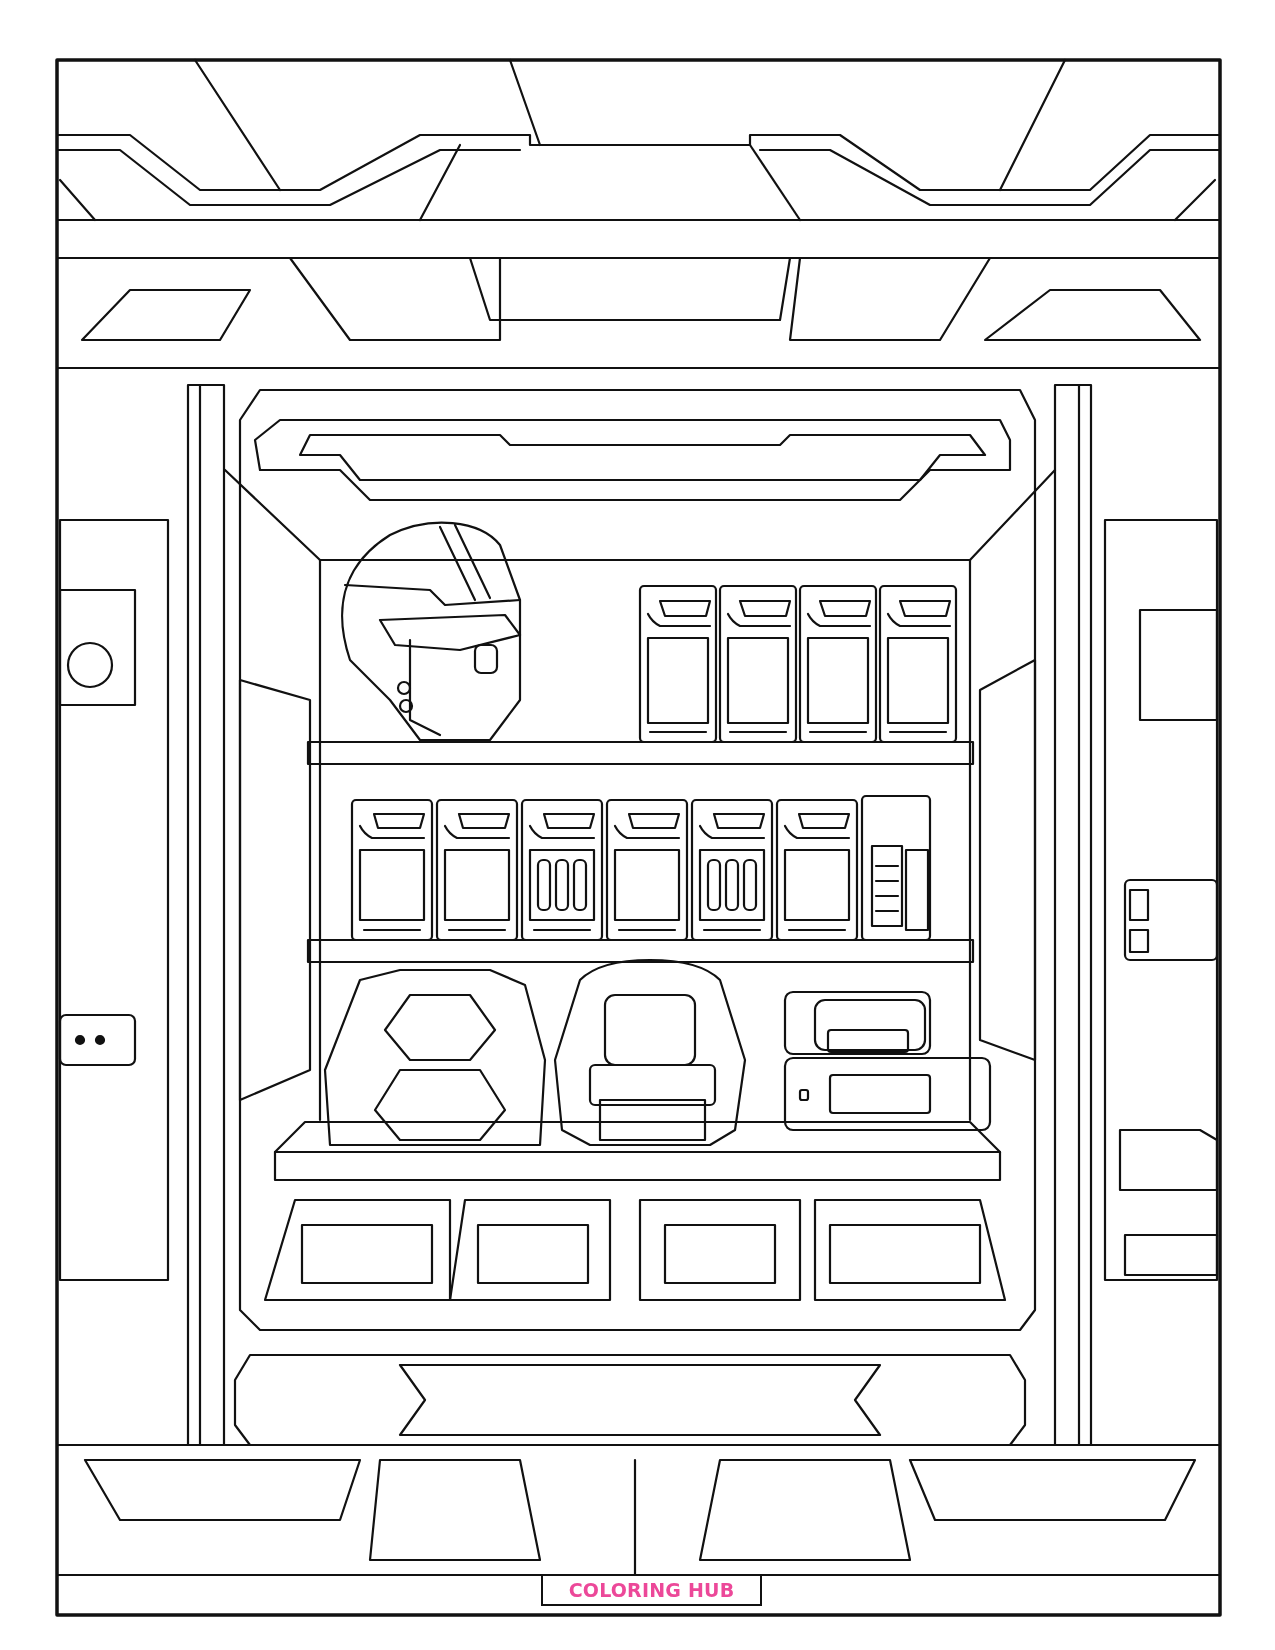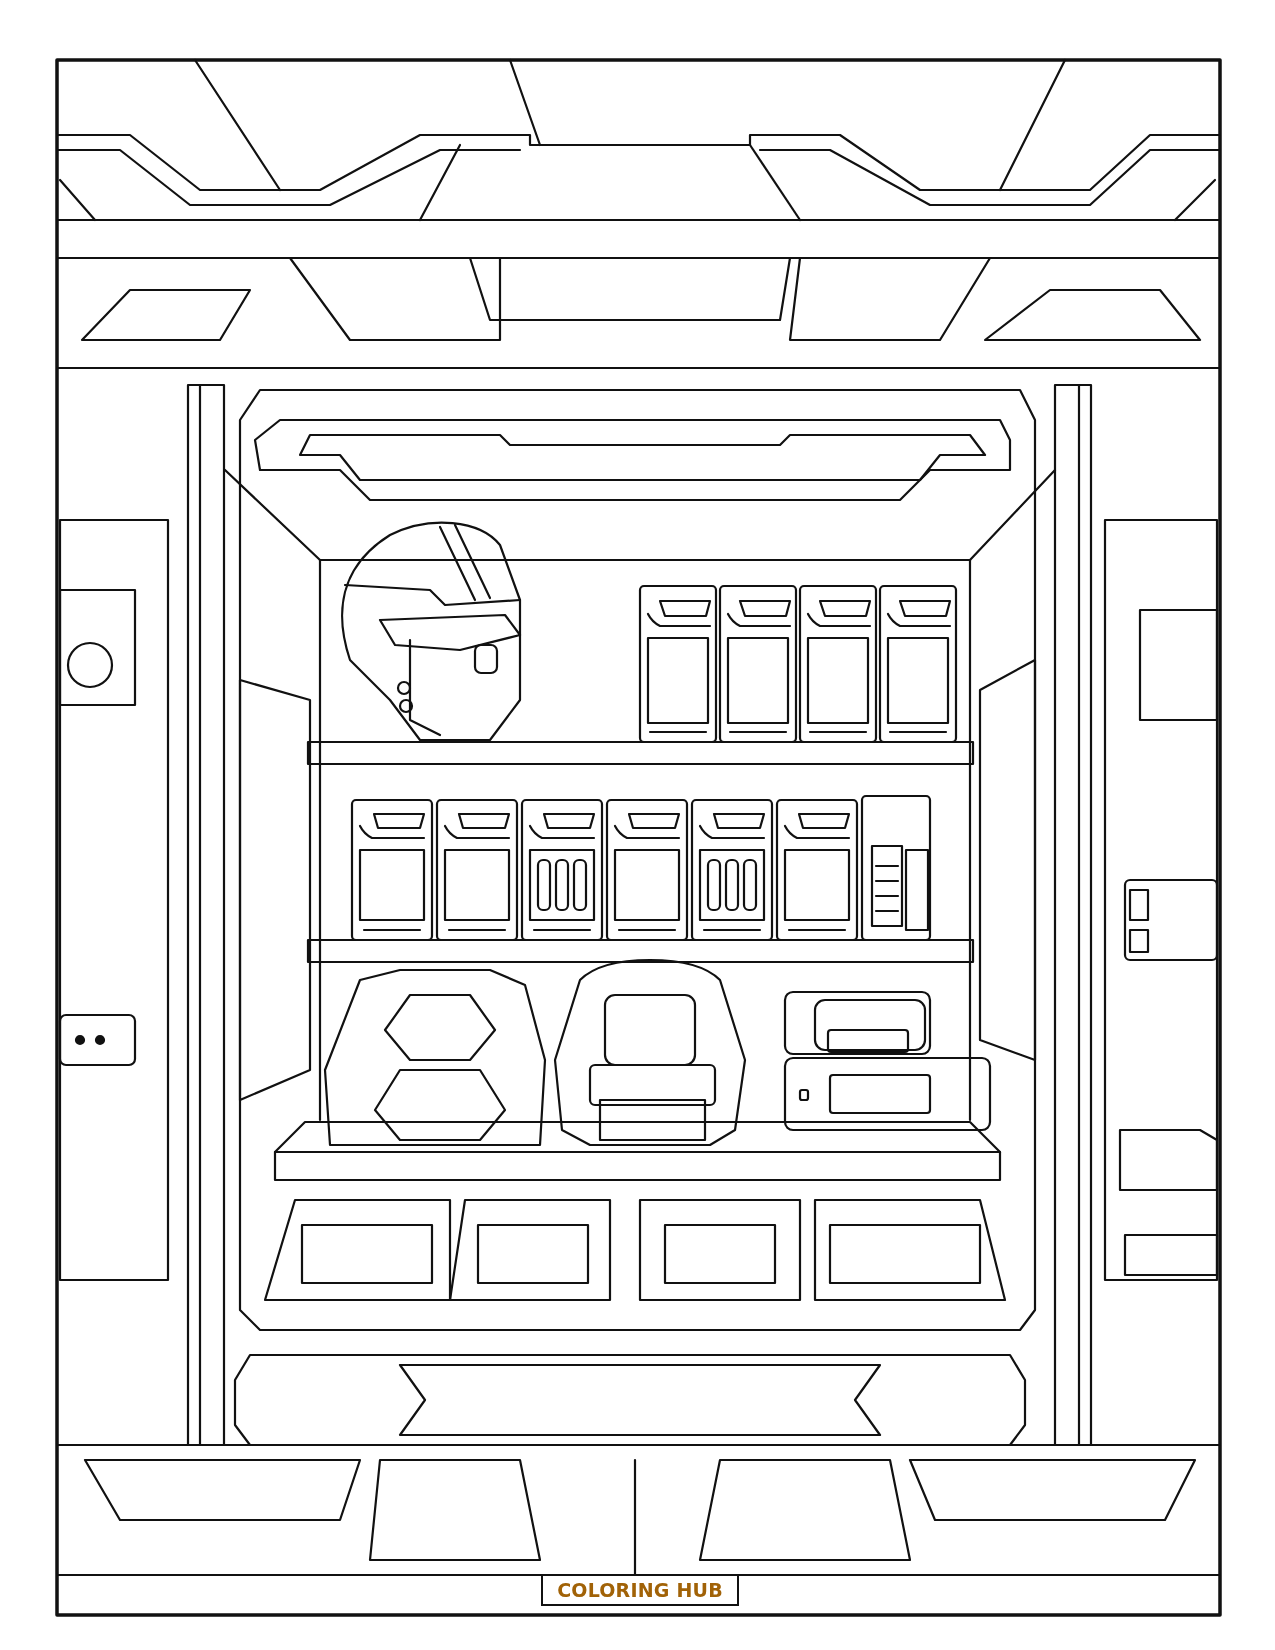--- a/index.html
+++ b/index.html
@@ -1,23 +1,23 @@
 <!DOCTYPE html>
 <html><head>
 <meta charset="utf-8">
 <style>
   html, body { margin: 0; padding: 0; background: #ffffff; }
   body { width: 1275px; height: 1650px; position: relative; overflow: hidden; font-family: "DejaVu Sans", sans-serif; }
   #art { position: absolute; left: 0; top: 0; width: 1275px; height: 1650px; }
   #art * { vector-effect: non-scaling-stroke; }
   .badge {
-    position: absolute; left: 541px; top: 1574px; width: 198px; height: 32px;
+    position: absolute; left: 541px; top: 1574px; width: 221px; height: 32px;
     background: #fff; border: 2px solid #111; box-sizing: border-box;
     display: flex; align-items: center; justify-content: center;
-    font-family: "DejaVu Sans", sans-serif; font-weight: bold; font-size: 19px; color: #a16207;
+    font-family: "DejaVu Sans", sans-serif; font-weight: bold; font-size: 19px; color: #ec4899;
     letter-spacing: 0.2px;
   }
 </style>
 </head>
 <body>
 
 <svg id="art" viewBox="0 0 1275 1650" xmlns="http://www.w3.org/2000/svg" fill="none" stroke="#111" stroke-width="2.2" stroke-linejoin="round" stroke-linecap="round">
 
   <rect x="57" y="60" width="1163" height="1555" stroke-width="3.5"></rect>
 

